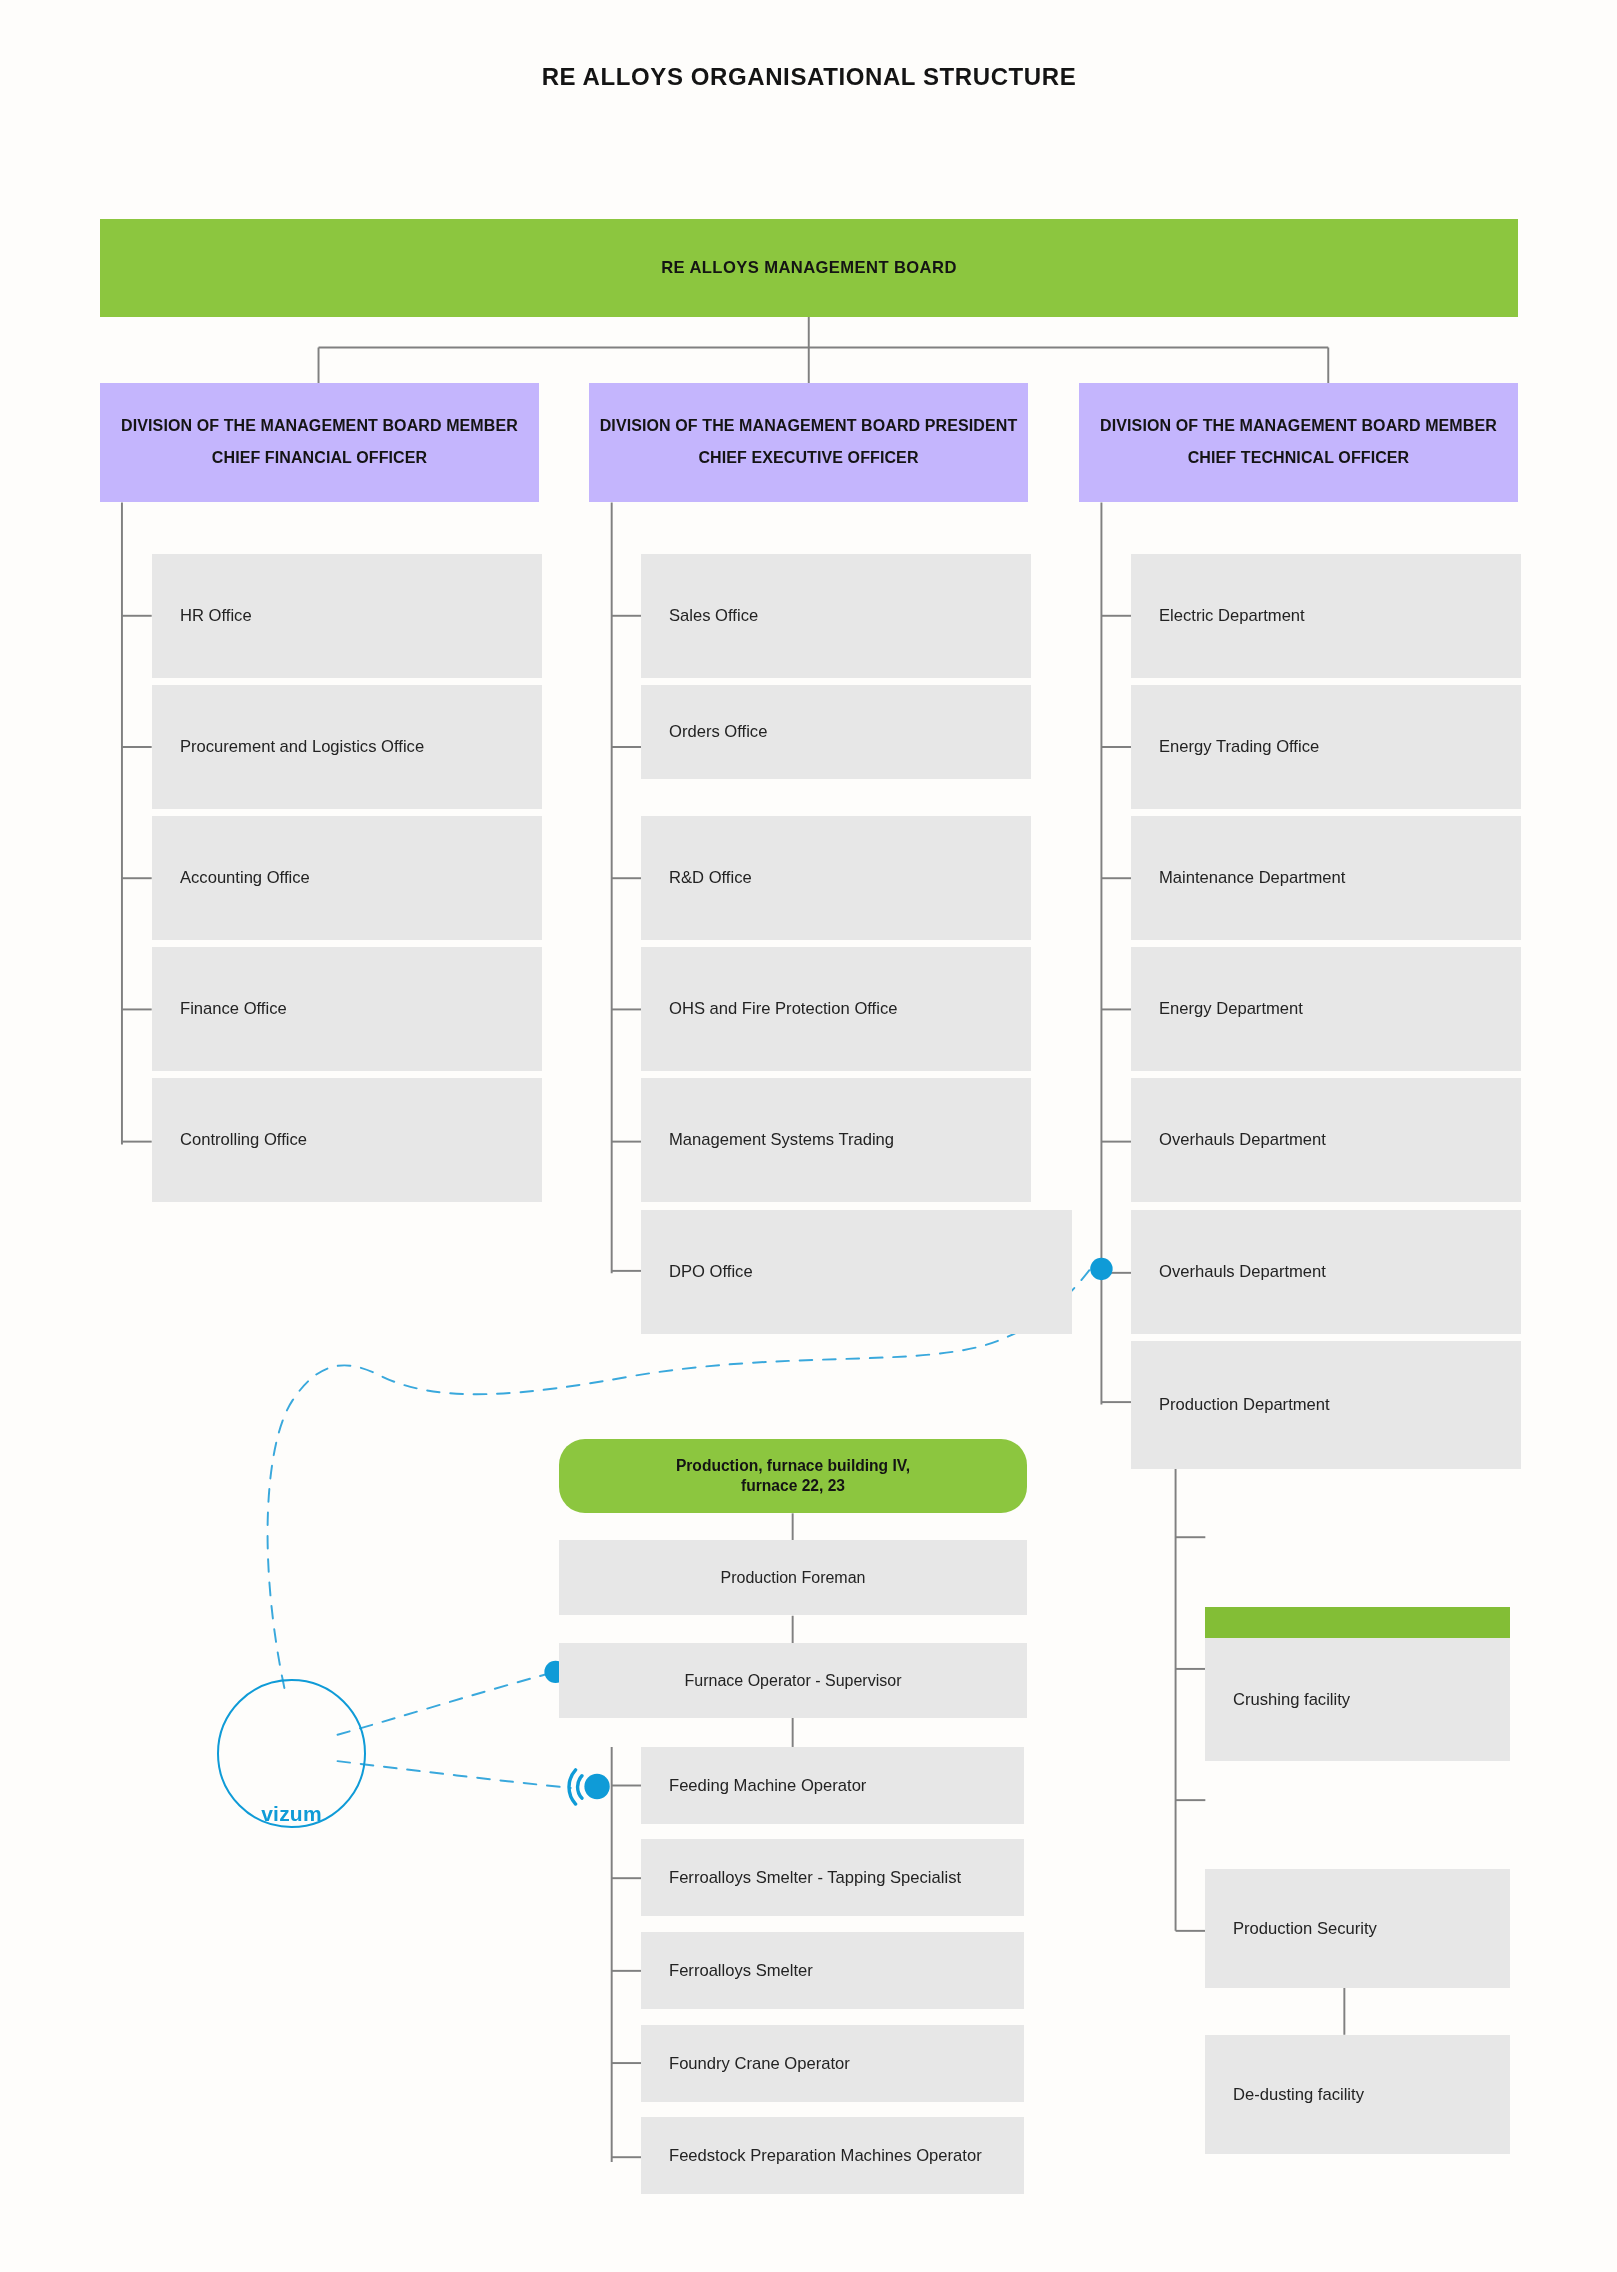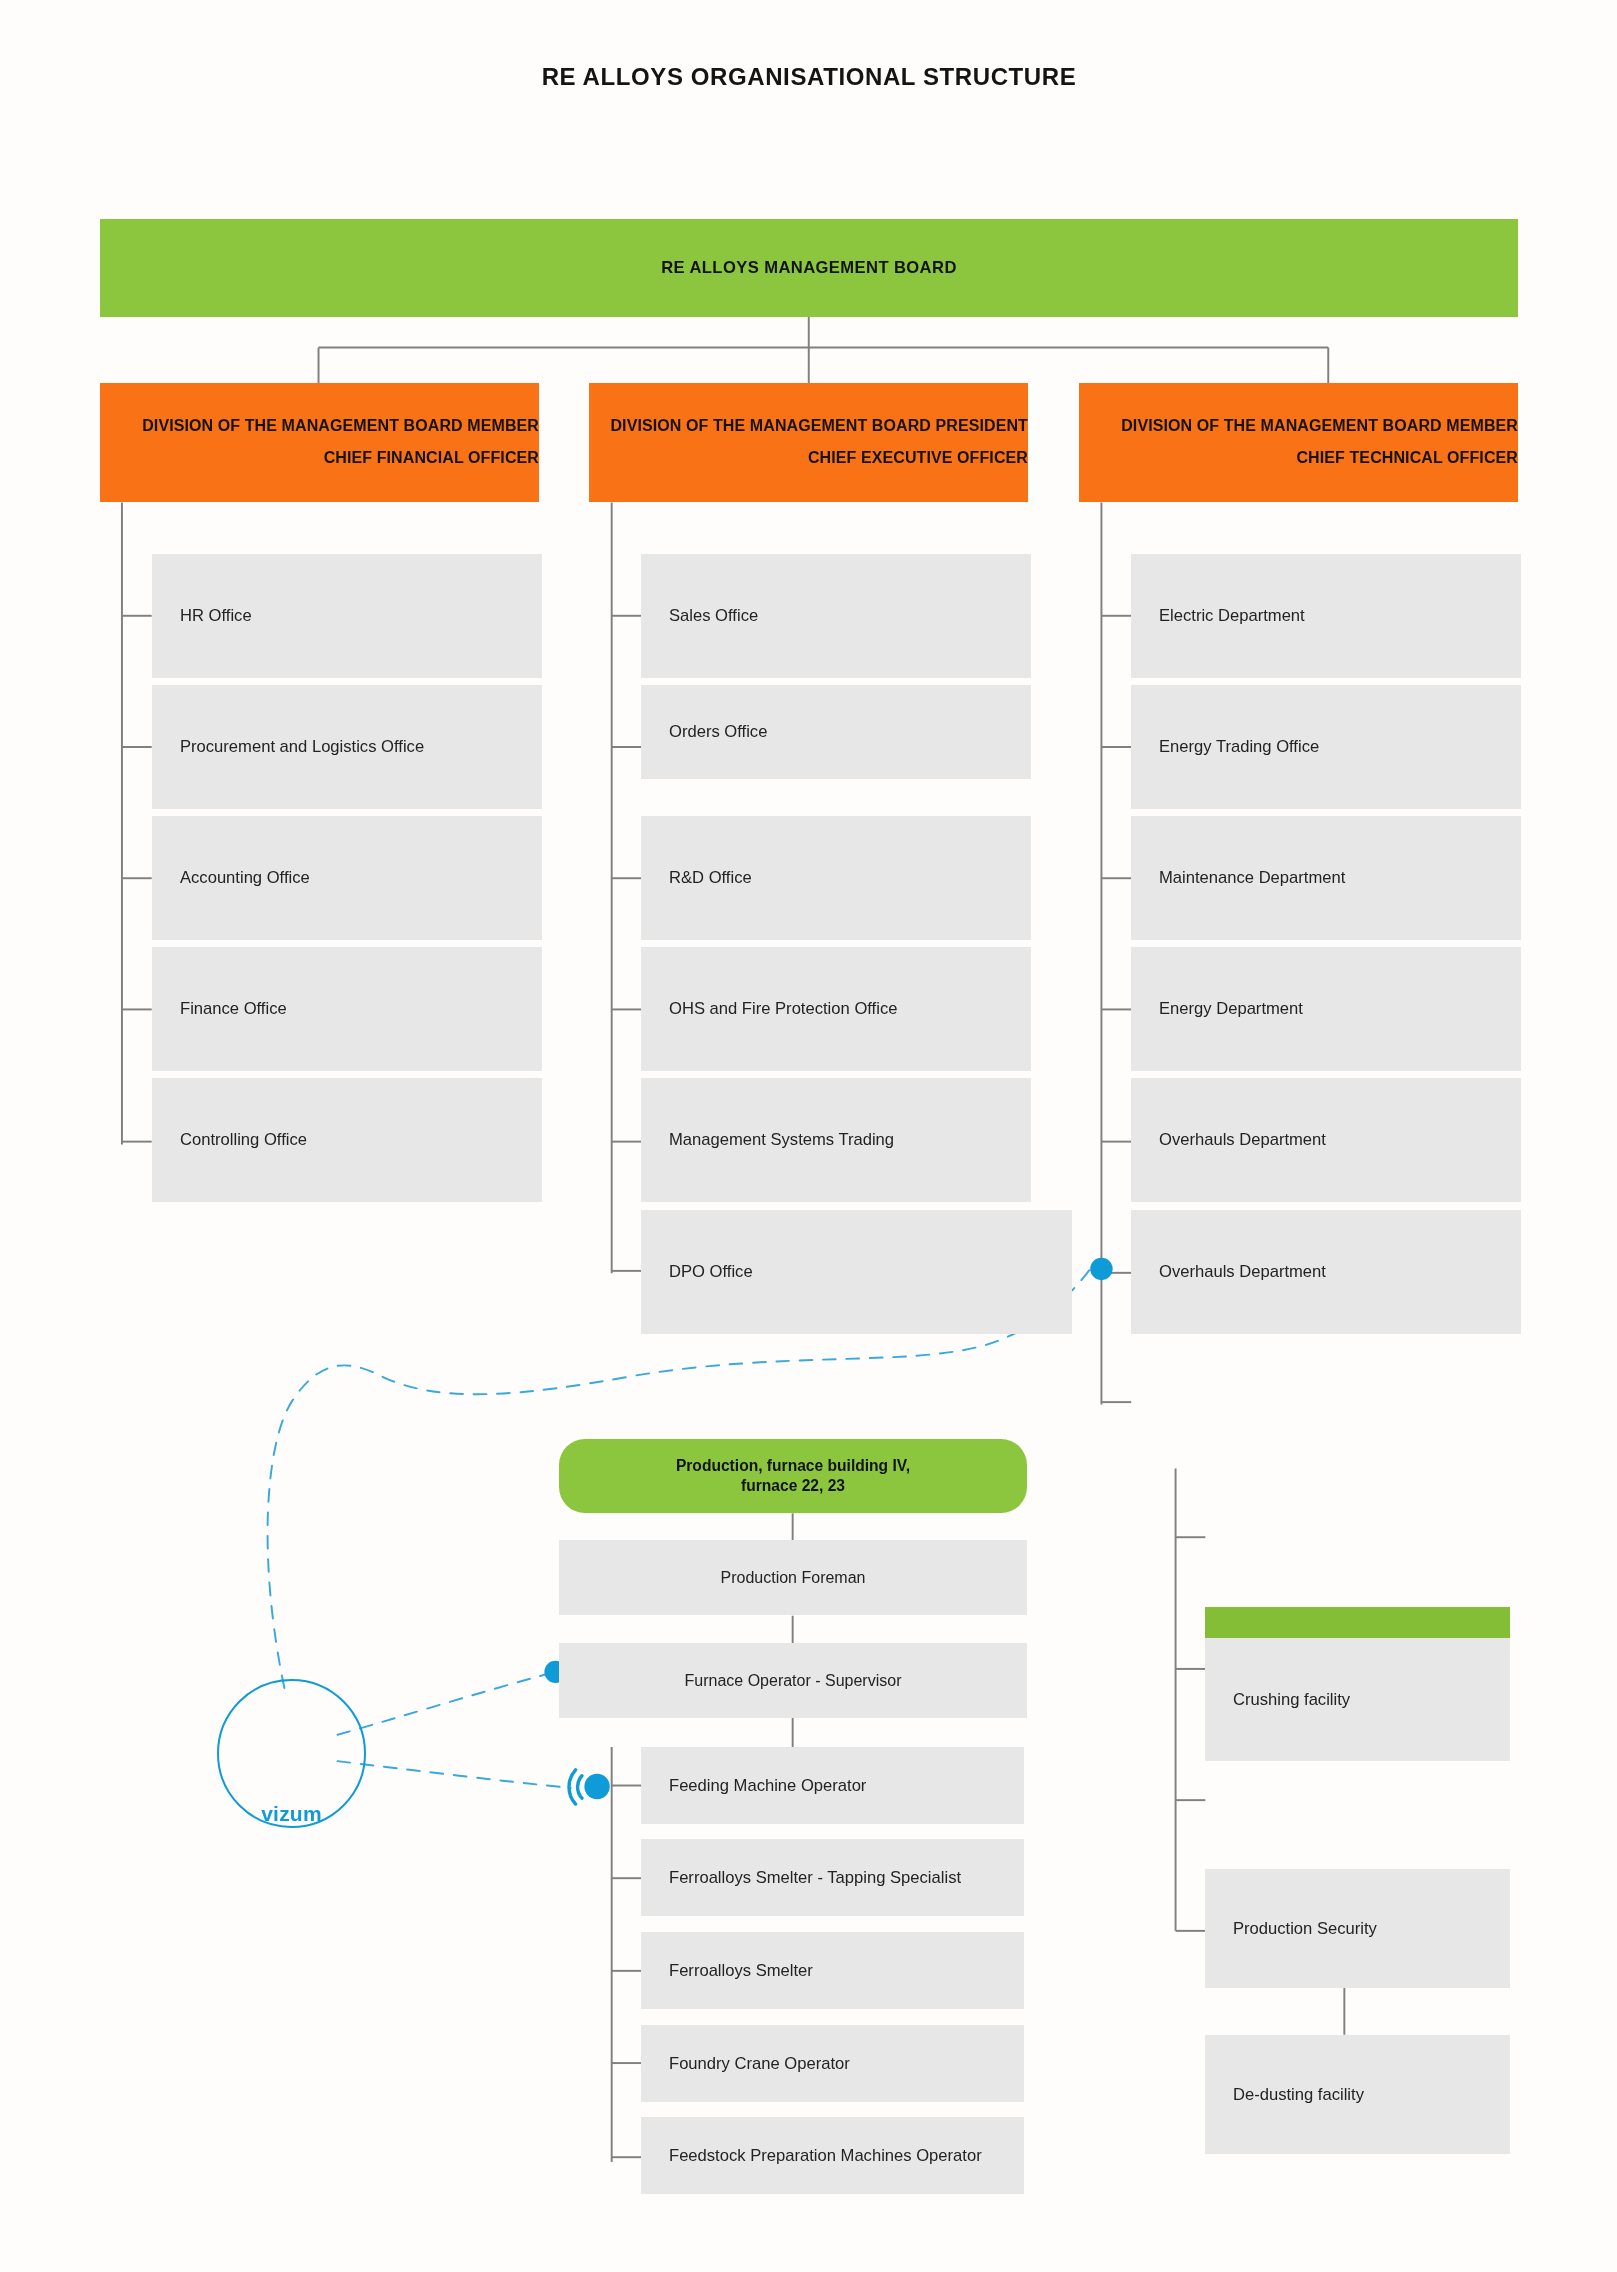--- a/index.html
+++ b/index.html
@@ -38,28 +38,27 @@
   
   .bar-root{
     background:#8CC63F;
     justify-content:center;
     text-align:center;
     font-size:16.6px;font-weight:bold;letter-spacing:0.4px;
     color:#141414;
   }
   
   .div-head{
-    background:#f97316;
+    background:#c4b5fd;
     justify-content:center;
     text-align:center;
     font-size:16px;font-weight:bold;line-height:1.30;
     letter-spacing:0.1px;
     color:#141414;
     flex-direction:column;
-    align-items:flex-end;
   }
   .div-head .l1{margin-bottom:10.7px;}
 
   
   .leaf{
     font-size:16.6px;
     line-height:1.28;
     padding-left:28px;padding-right:11.7px;
     font-weight:400;
     color:#232323;
@@ -246,20 +245,23 @@
   </div>
   <div class="box leaf" style="left:1131px;top:947px;width:390px;height:124px;">
     <span class="lbl">Energy Department</span>
   </div>
   <div class="box leaf" style="left:1131px;top:1078px;width:390px;height:124px;">
     <span class="lbl">Overhauls Department</span>
   </div>
   <div class="box leaf" style="left:1131px;top:1210px;width:390px;height:124px;">
     <span class="lbl">Overhauls Department</span>
   </div>
+  <div class="box leaf" style="left:1131px;top:1341px;width:390px;height:128px;">
+    <span class="lbl">Production Department</span>
+  </div>
 
   <div class="box leaf green" style="left:1205px;top:1607px;width:305px;height:123px;">
     <span class="lbl">Production</span>
   </div>
   <div class="box leaf" style="left:1205px;top:1638px;width:305px;height:123px;">
     <span class="lbl">Crushing facility</span>
   </div>
   <div class="box leaf" style="left:1205px;top:1869px;width:305px;height:119px;">
     <span class="lbl">Production Security</span>
   </div>

